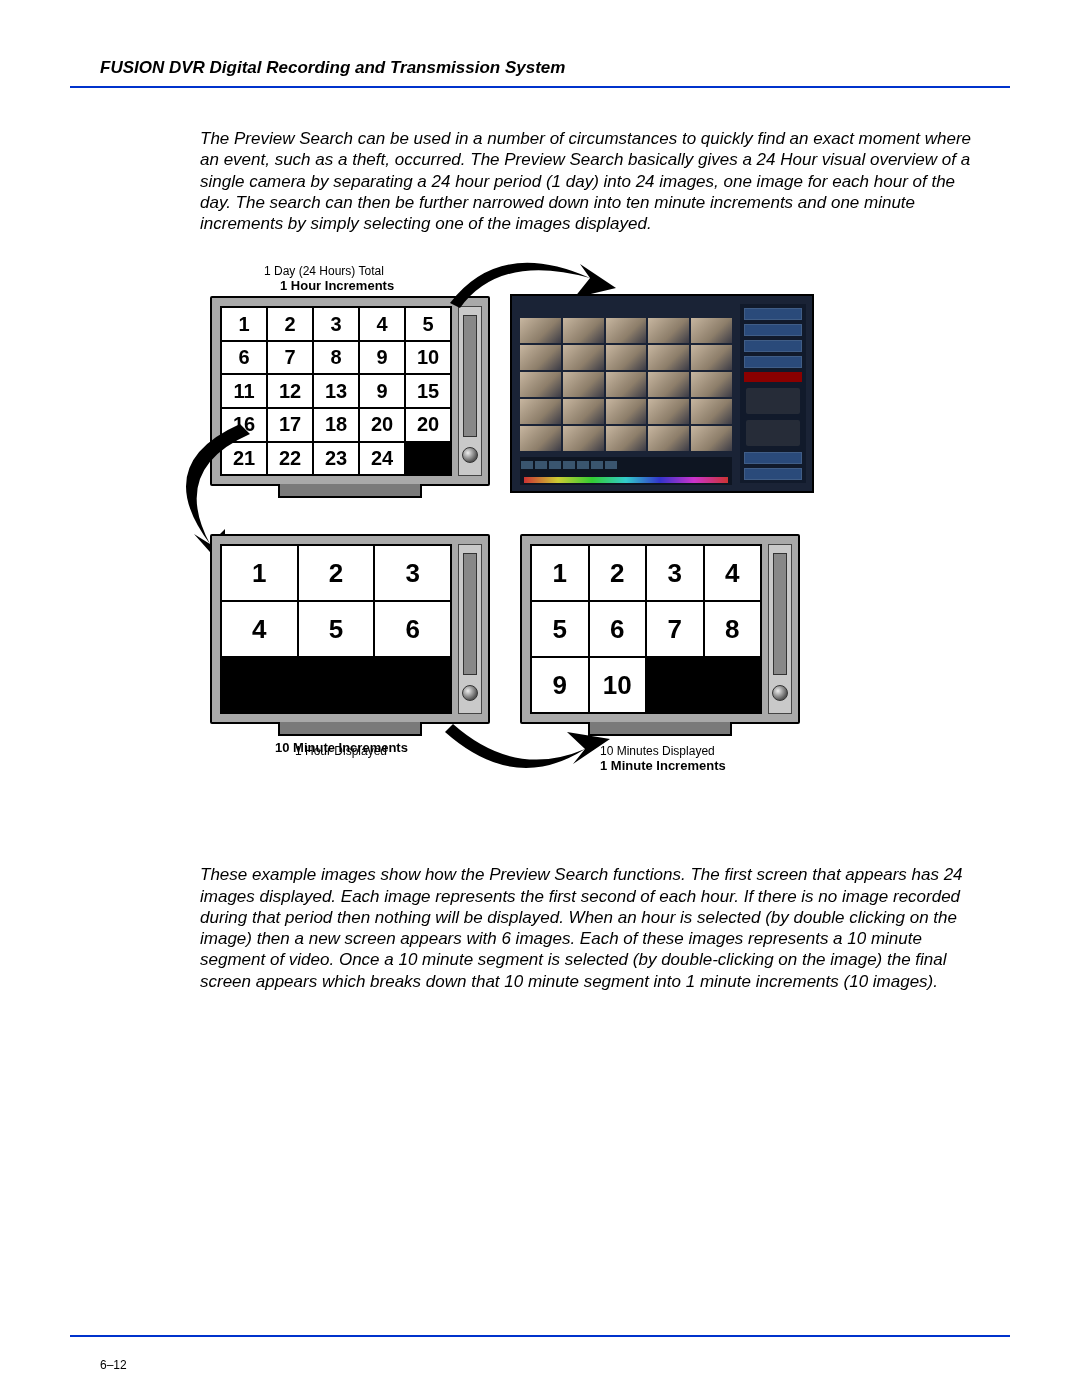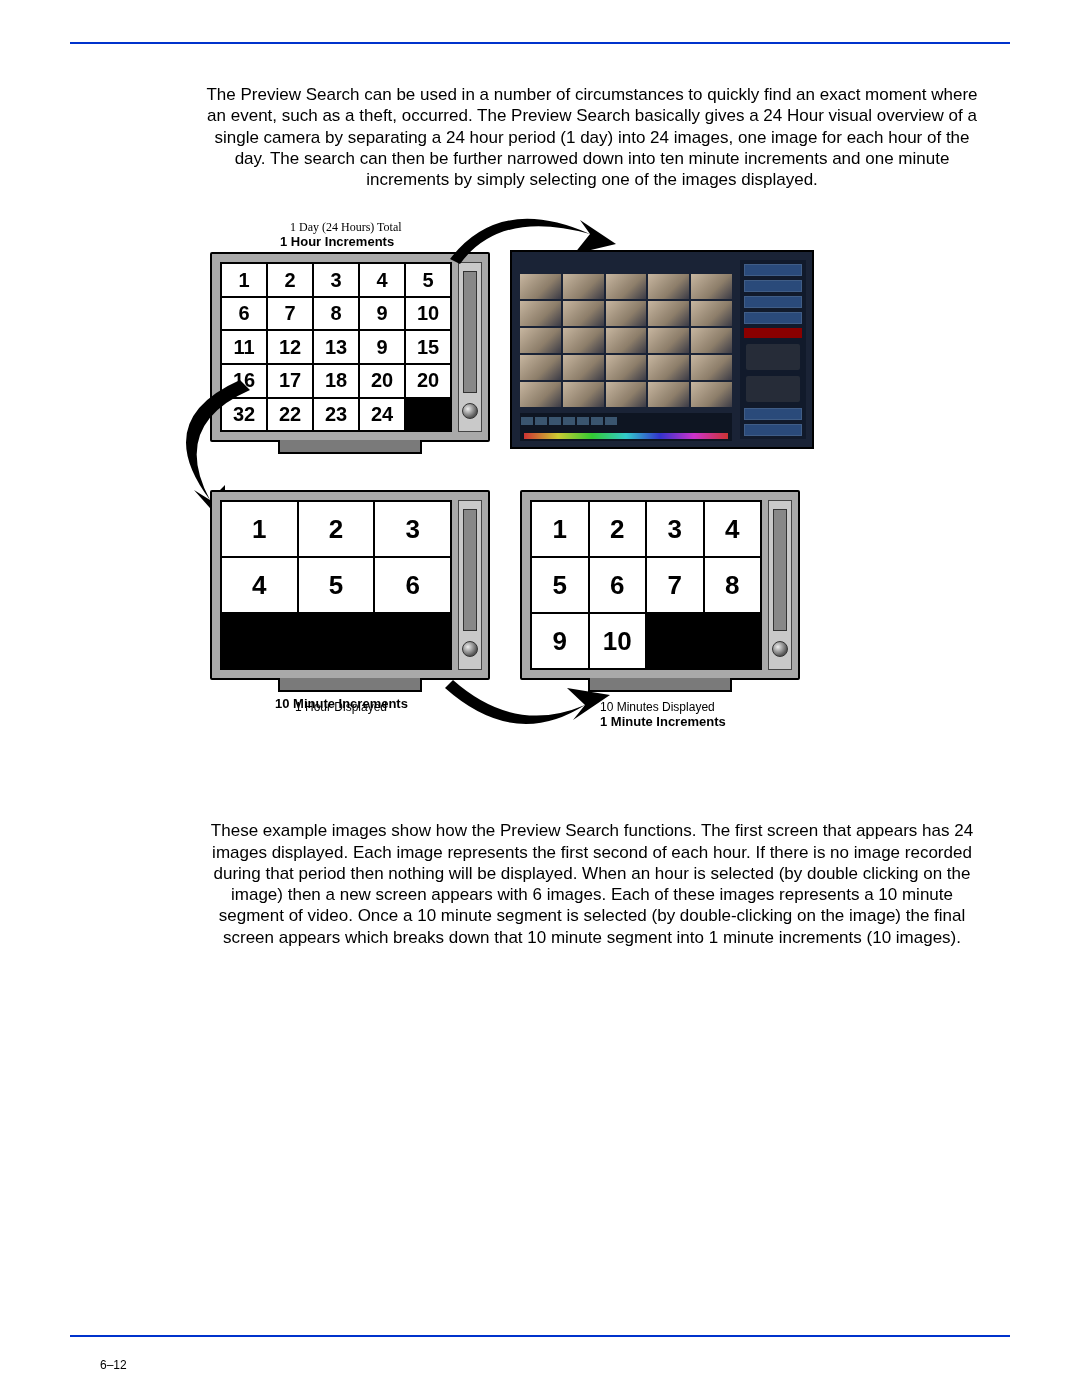--- a/index.html
+++ b/index.html
@@ -2,21 +2,21 @@
 <html><head>
 <meta charset="utf-8">
 <style>
   html,body{margin:0;padding:0;background:#fff;font-family:Arial,Helvetica,sans-serif;color:#000;}
   .page{width:1080px;height:1397px;box-sizing:border-box;padding:40px 70px 30px 70px;position:relative;}
   .running-head{font-style:italic;font-weight:bold;font-size:17px;padding:18px 0 6px 30px;}
   .hr-blue{height:2px;background:#0033cc;margin:2px 0 40px 0;}
   .hr-blue.bottom{margin:0;position:absolute;left:70px;right:70px;bottom:60px;}
   .section-num{font-weight:bold;font-size:20px;display:inline-block;width:80px;padding-left:30px;}
   .section-title{font-weight:bold;font-size:20px;display:inline-block;}
-  .body-text{font-size:17px;line-height:1.25;margin-left:130px;margin-right:26px;margin-top:8px;text-align:center;}
+  .body-text{font-size:17px;line-height:1.25;margin-left:130px;margin-right:26px;margin-top:8px;text-align:left;font-style:italic;}
   .page-num{position:absolute;left:100px;bottom:25px;font-size:12px;}
   
   .figure{margin:30px 0 30px 130px;position:relative;width:720px;height:560px;}
   .caption{position:absolute;font-weight:bold;font-size:13px;text-align:left;line-height:1.2;}
   .caption.small{font-weight:normal;font-size:12px;}
   .monitor{position:absolute;}
   .mon-outer{background:#a9a9a9;border:2px solid #000;border-radius:2px;box-sizing:border-box;position:relative;}
   .mon-panel{position:absolute;right:6px;top:8px;bottom:8px;width:22px;background:#c9c9c9;border:1px solid #444;}
   .mon-panel .vslot{position:absolute;left:4px;right:4px;top:8px;bottom:38px;background:#888;border:1px solid #333;}
   .mon-panel .dot{position:absolute;left:50%;transform:translateX(-50%);bottom:12px;width:14px;height:14px;border-radius:50%;background:radial-gradient(circle at 35% 35%,#eee,#555 70%);border:1px solid #333;}
@@ -37,28 +37,29 @@
   .app .bot .seg{display:inline-block;width:12px;height:8px;margin:4px 1px;background:#3a556f;vertical-align:top;}
   .app .bot .bar{height:6px;margin:2px 4px 0 4px;background:linear-gradient(90deg,#c33,#cc3,#3c3,#3cc,#33c,#c3c,#c33);}
   
   .arrow{position:absolute;fill:#000;}
   svg{overflow:visible;}
 </style>
 </head>
 <body>
 
 <div class="page">
+  <div class="running-head">FUSION DVR Digital Recording and Transmission System</div>
   <div class="hr-blue"></div>
 
 
   <div class="body-text">The Preview Search can be used in a number of circumstances to quickly find an exact moment where an event, such as a theft, occurred. The Preview Search basically gives a 24 Hour visual overview of a single camera by separating a 24 hour period (1 day) into 24 images, one image for each hour of the day. The search can then be further narrowed down into ten minute increments and one minute increments by simply selecting one of the images displayed.</div>
 
   <div class="figure">
 
-    <div class="caption small" style="left:90px;top:0;font-family:Liberation Serif, serif;">1 Day (24 Hours) Total</div>
+    <div class="caption small" style="left:64px;top:0;">1 Day (24 Hours) Total</div>
     <div class="caption" style="left:80px;top:14px;">1 Hour Increments</div>
 
     <div class="monitor" style="left:10px;top:32px;">
       <div class="mon-outer" style="width:280px;height:190px;">
         <div class="screen">
             <div class="grid" id="grid-top" style="grid-template-columns: repeat(5, 1fr); grid-template-rows: repeat(5, 1fr);">
               <div class="cell">1</div>
               <div class="cell">2</div>
               <div class="cell">3</div>
               <div class="cell">4</div>
@@ -71,21 +72,21 @@
               <div class="cell">11</div>
               <div class="cell">12</div>
               <div class="cell">13</div>
               <div class="cell">9</div>
               <div class="cell">15</div>
               <div class="cell">16</div>
               <div class="cell">17</div>
               <div class="cell">18</div>
               <div class="cell">20</div>
               <div class="cell">20</div>
-              <div class="cell">32</div>
+              <div class="cell">21</div>
               <div class="cell">22</div>
               <div class="cell">23</div>
               <div class="cell">24</div>
               <div class="cell blk"></div>
             </div>
           </div>
         <div class="mon-panel">
             <div class="vslot"></div>
             <div class="dot"></div>
           </div>

